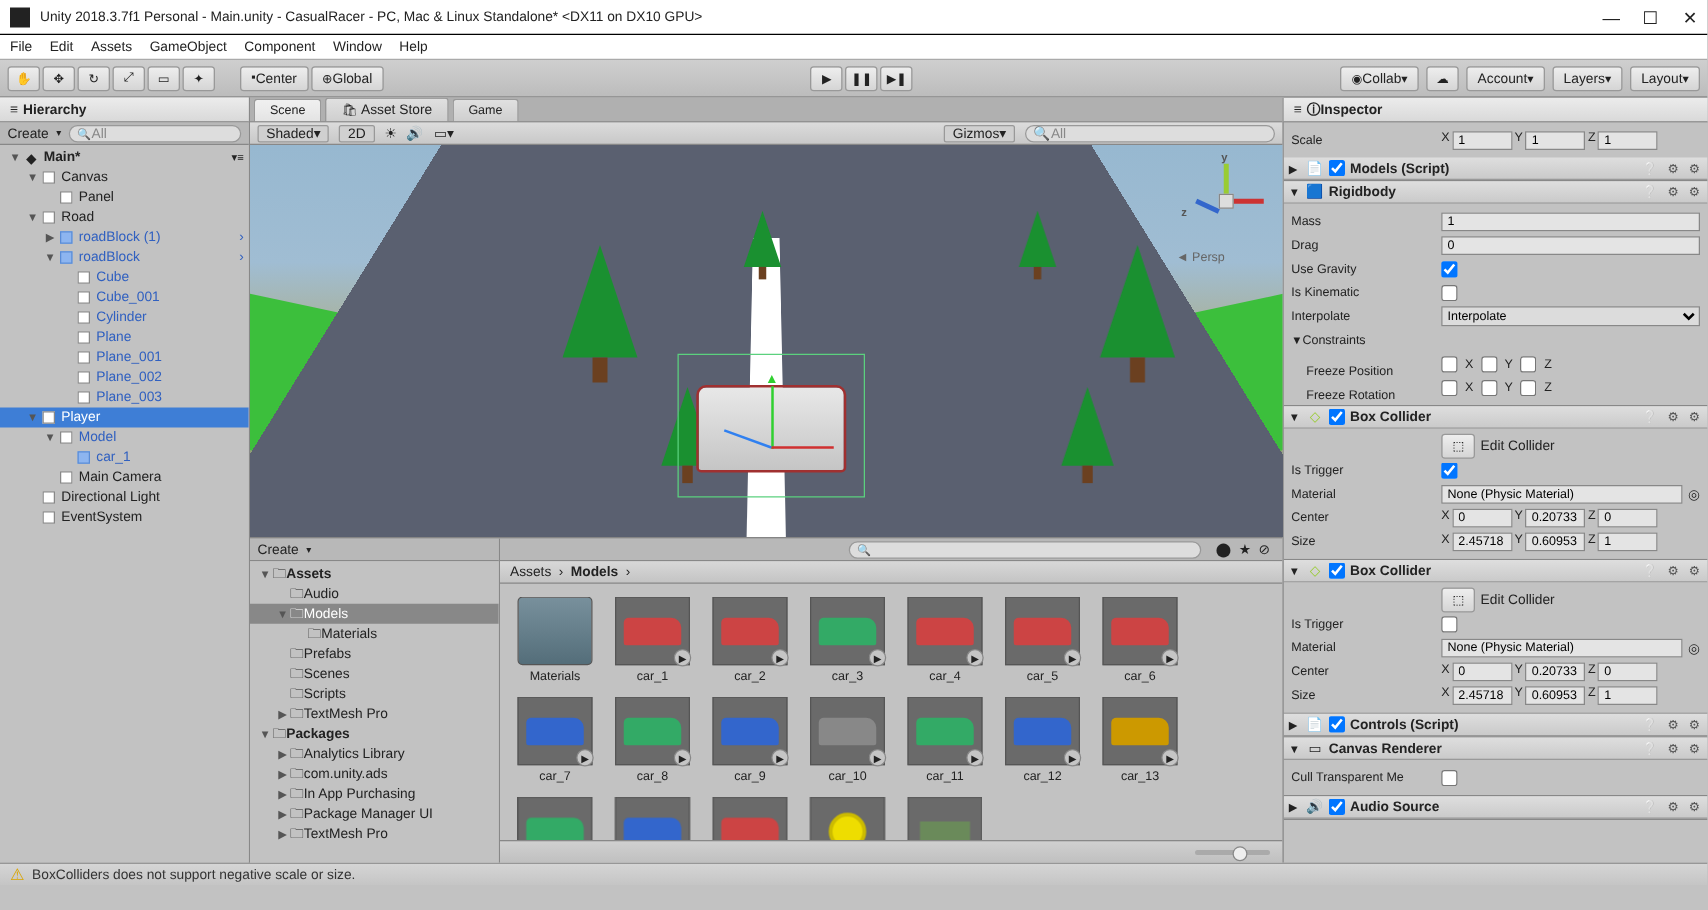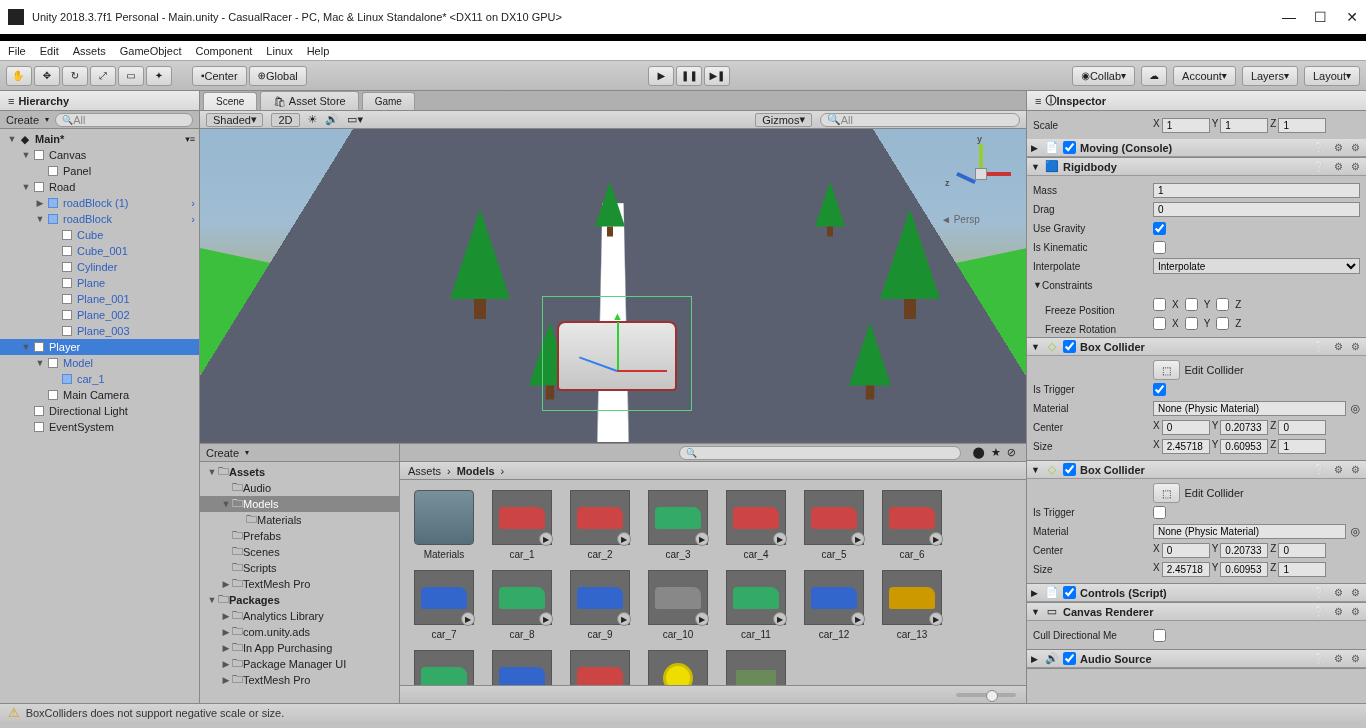--- a/index.html
+++ b/index.html
@@ -1,17 +1,17 @@
 <!DOCTYPE html>
 <html><head>
 <meta charset="utf-8">
 <style>
 * { margin:0; padding:0; box-sizing:border-box; font-family:Arial,sans-serif; font-size:11px; }
 body { background:#c2c2c2; width:1366px; height:728px; overflow:hidden; color:#222; }
-.titlebar { height:41px; background:#fff; display:flex; align-items:center; padding:0 8px; border-bottom:7px solid #000000; }
+.titlebar { height:28px; background:#fff; display:flex; align-items:center; padding:0 8px; border-bottom:1px solid #000000; }
 .titlebar .logo { width:16px; height:16px; background:#222; margin-right:8px; }
 .titlebar .title { flex:1; }
 .titlebar .winbtns { display:flex; gap:20px;}
 .titlebar .winbtns span { width:12px; text-align:center; cursor:pointer; font-size:14px;}
 .menubar { height:20px; background:#fff; display:flex; align-items:center; padding:0 8px; gap:14px; border-bottom:1px solid #aaa;}
 .menubar span { cursor:pointer; }
 .toolbar { height:30px; background:linear-gradient(#cfcfcf,#bcbcbc); display:flex; align-items:center; padding:0 6px; gap:6px; border-bottom:1px solid #888;}
 .toolbtn { background:linear-gradient(#eee,#d5d5d5); border:1px solid #999; border-radius:3px; height:20px; display:flex; align-items:center; justify-content:center; padding:0 8px; cursor:pointer; font-size:10px; min-width:24px;}
 .toolbtn.icon { padding:0; width:26px; }
 .toolbar .group { display:flex; gap:2px; }
@@ -113,21 +113,21 @@
     <span>✕</span>
   </div>
 </div>
 
 <div class="menubar">
   <span>File</span>
   <span>Edit</span>
   <span>Assets</span>
   <span>GameObject</span>
   <span>Component</span>
-  <span>Linux</span>
+  <span>Window</span>
   <span>Help</span>
 </div>
 
 <div class="toolbar">
   <div class="group">
     <div class="toolbtn icon">✋</div>
     <div class="toolbtn icon">✥</div>
     <div class="toolbtn icon">↻</div>
     <div class="toolbtn icon">⤢</div>
     <div class="toolbtn icon">▭</div>
@@ -527,21 +527,21 @@
               <span>Z</span>
               <input type="text" value="1" style="">
             </div>
           </div>
       </div>
       <div class="comp">
           <div class="comp-header">
             <span class="fold">▶</span>
             <span class="cicon">📄</span>
             <input type="checkbox" checked="" style="">
-            <span class="cname">Moving (Console)</span>
+            <span class="cname">Models (Script)</span>
             <span class="opts">❔</span>
             <span class="opts">⚙</span>
             <span class="opts">⚙</span>
           </div>
         </div>
       <div class="comp">
         <div class="comp-header">
             <span class="fold">▼</span>
             <span class="cicon">🟦</span>
             <span class="cname">Rigidbody</span>
@@ -719,21 +719,21 @@
           <div class="comp-header">
             <span class="fold">▼</span>
             <span class="cicon">▭</span>
             <span class="cname">Canvas Renderer</span>
             <span class="opts">❔</span>
             <span class="opts">⚙</span>
             <span class="opts">⚙</span>
           </div>
         <div class="comp-body">
             <div class="prop-row">
-              <div class="plabel">Cull Directional Me</div>
+              <div class="plabel">Cull Transparent Me</div>
               <div class="pval">
                 <input type="checkbox" style="">
               </div>
             </div>
           </div>
         </div>
       <div class="comp">
           <div class="comp-header">
             <span class="fold">▶</span>
             <span class="cicon" style="color:#e90;">🔊</span>

